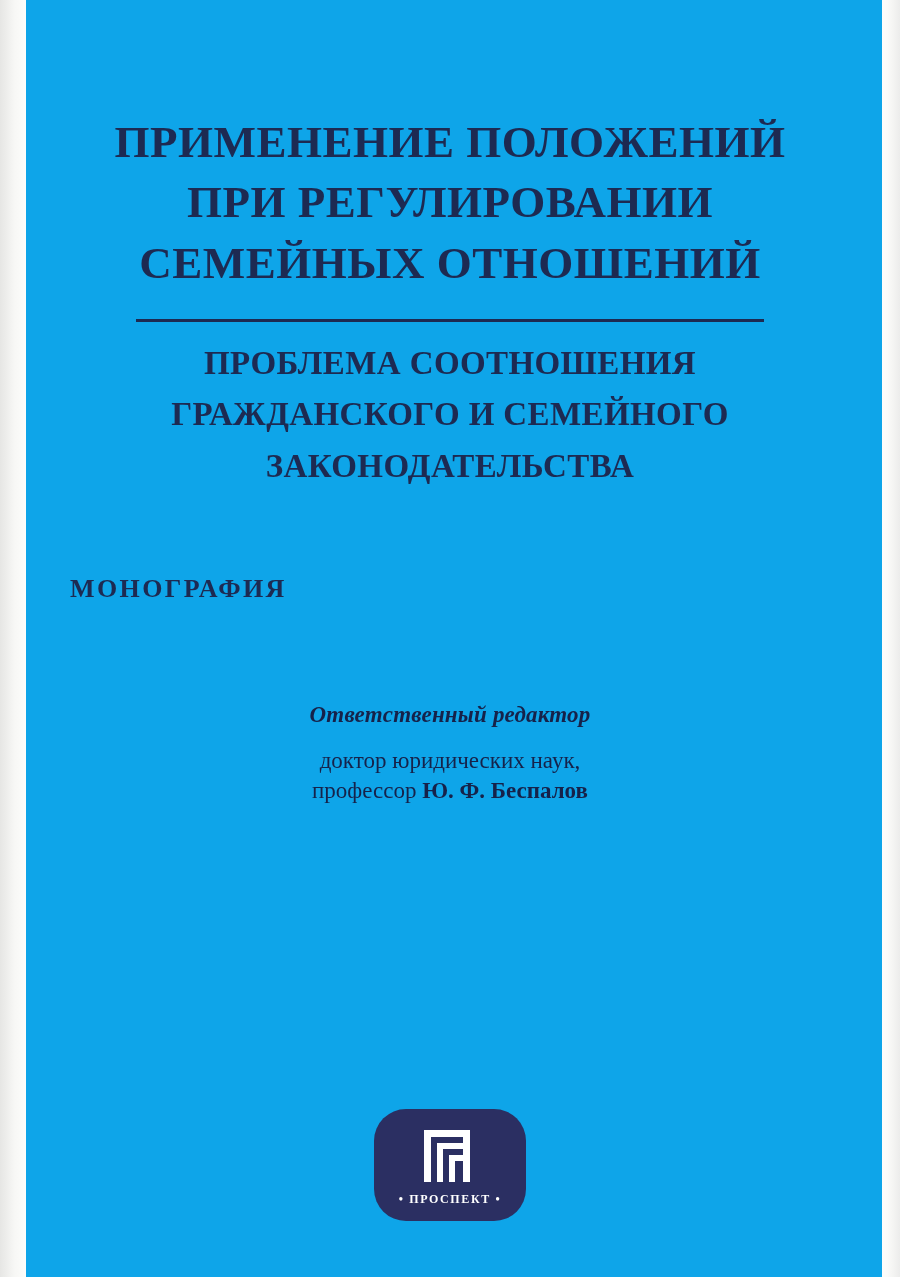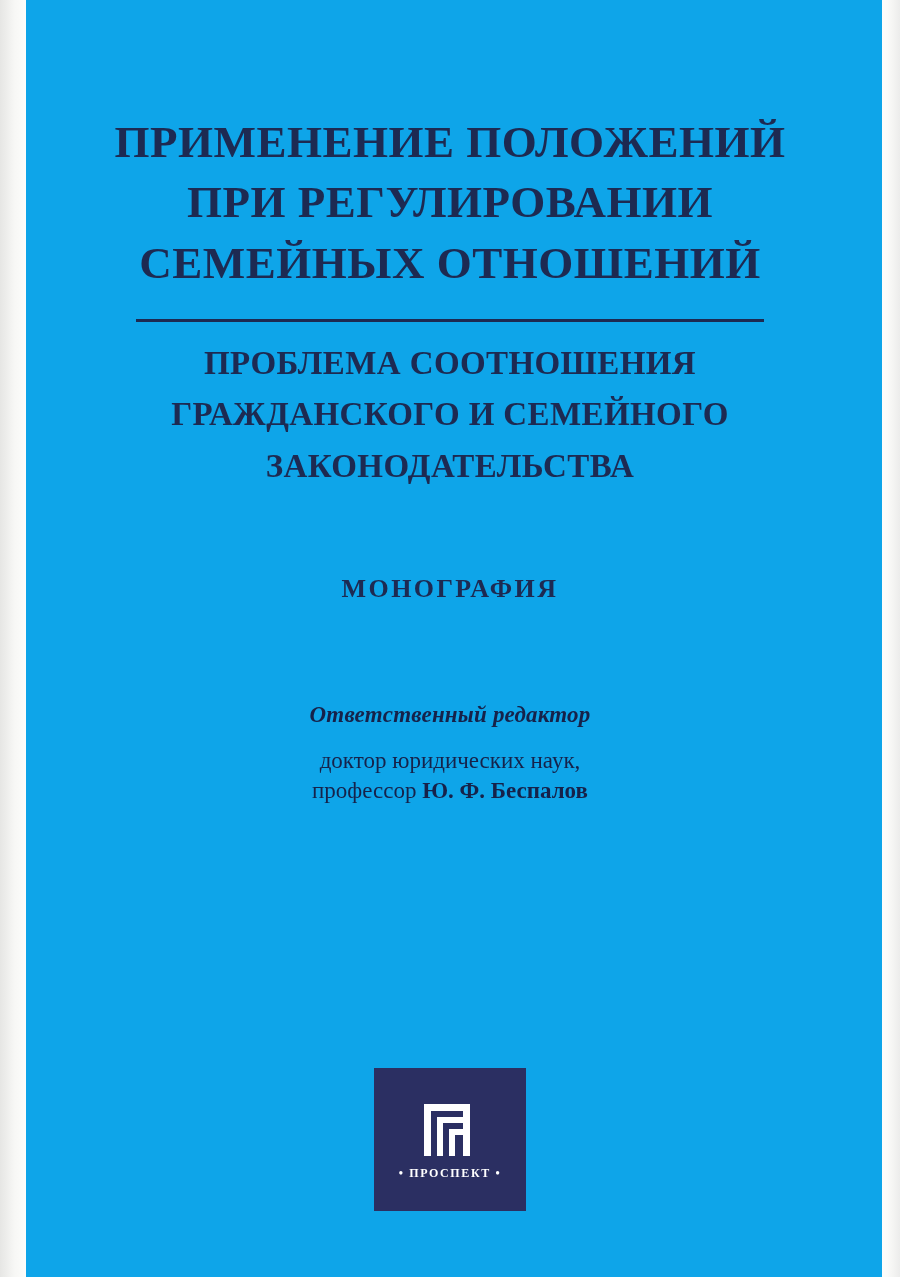--- a/index.html
+++ b/index.html
@@ -70,21 +70,21 @@
     font-family: "Liberation Serif", serif;
     font-weight: bold;
     font-size: 33px;
     line-height: 1.56;
     letter-spacing: 0.4px;
     white-space: nowrap;
   }
 
   .kind {
     margin-top: 82px;
-    text-align: center;
+    text-align: left;
     color: #1d2a52;
     font-family: "Liberation Serif", serif;
     font-weight: bold;
     font-size: 26px;
     letter-spacing: 2.4px;
   }
 
   .editor-block {
     margin-top: 98px;
     text-align: center;
@@ -108,28 +108,29 @@
     font-size: 23px;
   }
   .editor-name b {
     font-weight: bold;
   }
 
   
   .logo {
     position: absolute;
     left: 374px;
-    top: 1068px;
+    top: 1109px;
     width: 152px;
-    height: 143px;
+    height: 112px;
     background: #2b2f62;
     display: flex;
     flex-direction: column;
     align-items: center;
     justify-content: center;
+    border-radius: 32px;
   }
   .logo-mark {
     width: 52px;
     height: 58px;
     position: relative;
     margin-bottom: 10px;
   }
   .logo-mark .bar {
     position: absolute;
     background: #ffffff;

